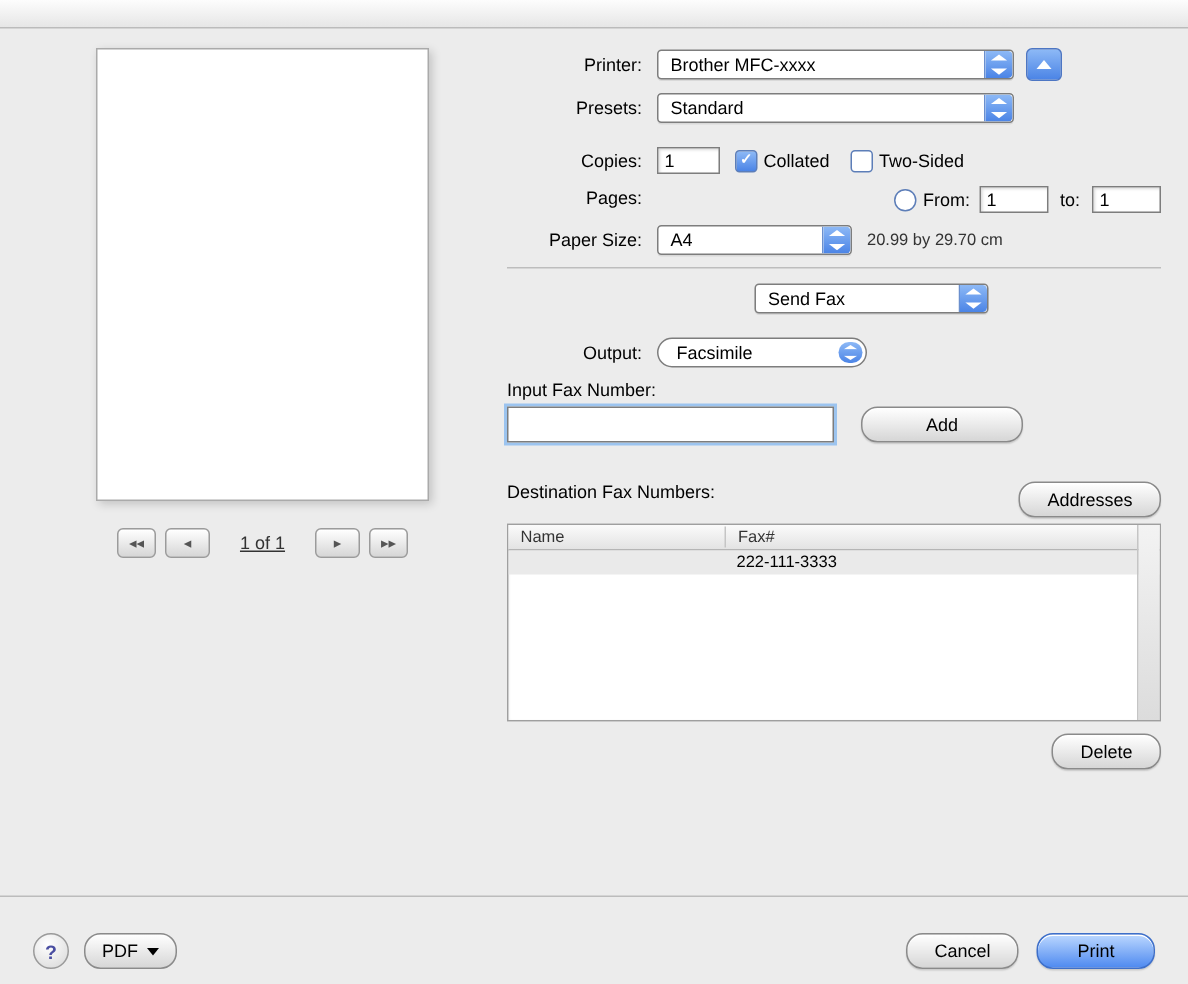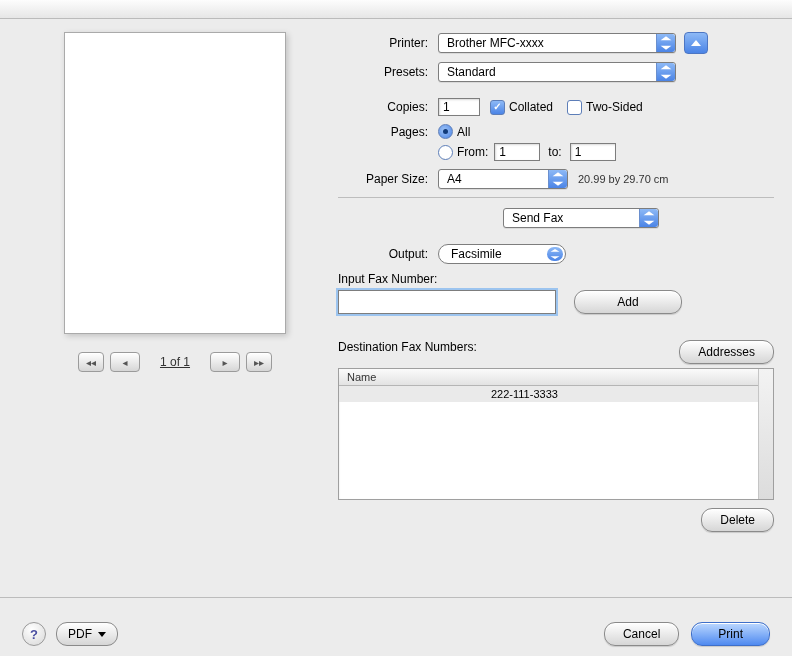--- a/index.html
+++ b/index.html
@@ -386,27 +386,23 @@
           <div class="text-input" style="width:42px;">
               <span>1</span>
             </div>
           <span style="width:10px;"></span>
           <span class="chk checked"></span>
           <span class="chk-label">Collated</span>
           <span class="chk unchecked"></span>
           <span class="chk-label">Two-Sided</span>
         </div>
 
-        <div class="row" style="align-items:flex-start;">
+        <div class="row" style="align-items:flex-start;justify-content:space-between;">
           <div class="label" style="padding-top:1px;">Pages:</div>
           <div>
-            <div style="display:flex; align-items:center; margin-bottom:4px;">
-              <span class="radio selected"></span>
-              <span class="radio-label">All</span>
-            </div>
             <div style="display:flex; align-items:center;">
               <span class="radio"></span>
               <span class="radio-label" style="margin-right:6px;">From:</span>
               <div class="text-input" style="width:46px;">
                   <span>1</span>
                 </div>
               <span style="margin:0 8px; font-size:12px;">to:</span>
               <div class="text-input" style="width:46px;">
                   <span>1</span>
                 </div>
@@ -431,21 +427,21 @@
           <div class="aqua-select" style="width:156px;">
             <span>Send Fax</span>
             <span class="stepper"></span>
           </div>
         </div>
 
         <div style="height:8px;"></div>
 
         <div class="row" style="margin-left:-6px;">
           <div class="label" style="width:96px;">Output:</div>
-          <div class="pill-select" style="width:128px;">
+          <div class="pill-select" style="width:140px;">
             <span>Facsimile</span>
             <span class="stepper"></span>
           </div>
         </div>
 
         <div class="body-label" style="margin-top:2px;">Input Fax Number:</div>
         <div style="display:flex; align-items:center; margin-top:4px;">
           <div class="fax-input" style="width:218px;">
             <span></span>
           </div>
@@ -459,20 +455,21 @@
           <span class="body-label">Destination Fax Numbers:</span>
           <span class="spacer"></span>
           <div class="capsule-btn">
             <span>Addresses</span>
           </div>
         </div>
 
         <div class="table">
           <div class="thead">
             <div class="th">Name</div>
+            <div class="th">Fax#</div>
           </div>
           <div class="tbody">
             <div class="trow">
               <div class="td"></div>
               <div class="td">222-111-3333</div>
             </div>
           </div>
           <div class="scroll-corner"></div>
         </div>
 

